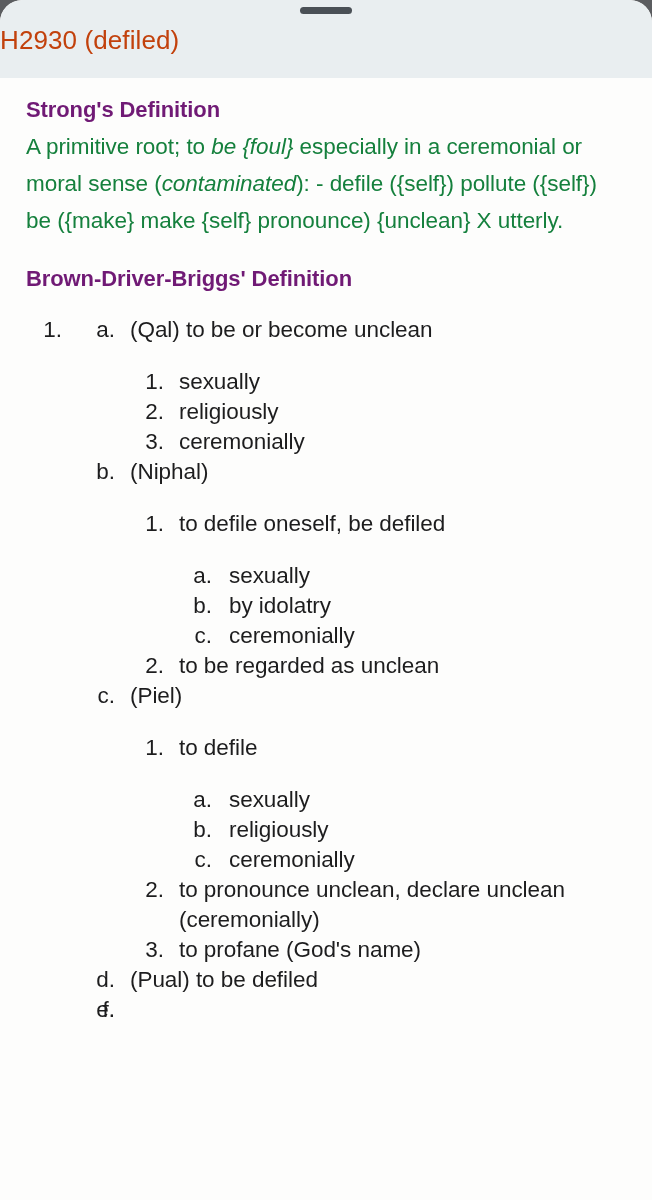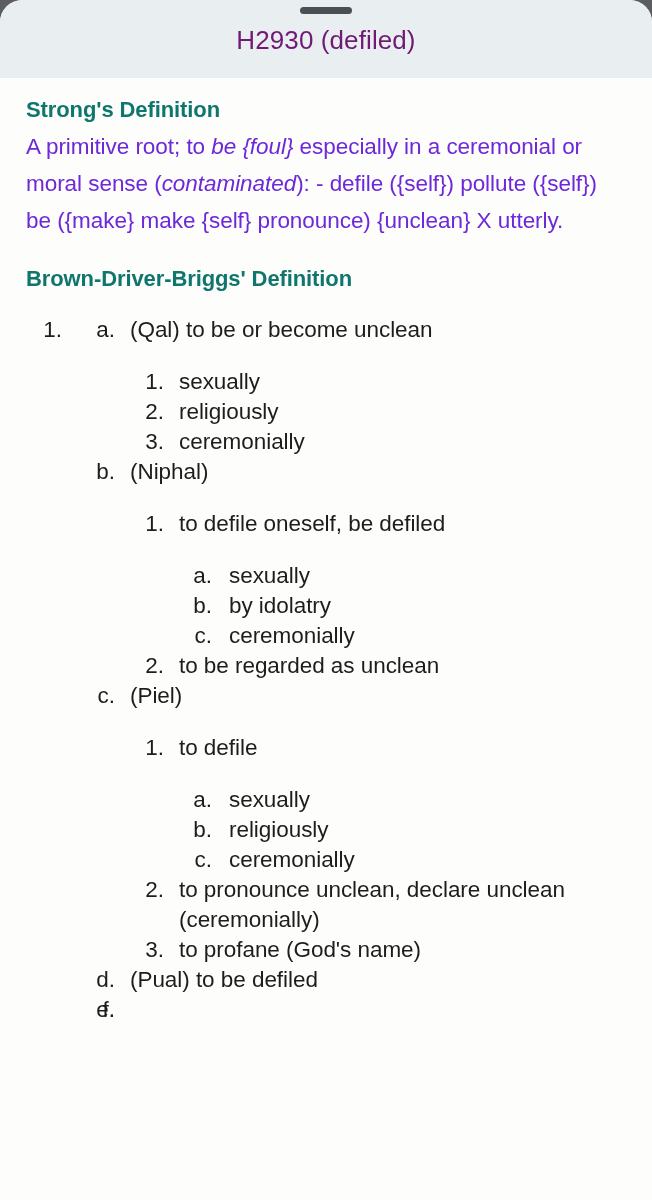--- a/index.html
+++ b/index.html
@@ -41,47 +41,47 @@
     height: 7px;
     border-radius: 4px;
     background: #4a5056;
   }
 
   #sheet-title {
     position: absolute;
     left: 0;
     right: 0;
     top: 24px;
-    text-align: center;
+    text-align: left;
     font-size: 26px;
     line-height: 32px;
-    color: #701a75;
+    color: #c2410c;
     letter-spacing: 0.1px;
   }
 
   
   #sheet-body {
     padding: 18px 24px 0 26px;
     color: #1d1d1e;
   }
 
   .section-heading {
     font-size: 22px;
     line-height: 28px;
     font-weight: bold;
-    color: #0f766e;
+    color: #701a75;
     letter-spacing: -0.1px;
   }
 
   #strongs-heading { margin-bottom: 4px; }
 
   #strongs-text {
     font-size: 22.5px;
     line-height: 37px;
-    color: #6d28d9;
+    color: #15803d;
     letter-spacing: -0.05px;
     padding-right: 10px;
   }
   #strongs-text i { font-style: italic; }
 
   #bdb-heading {
     margin-top: 26px;
   }
 
   

